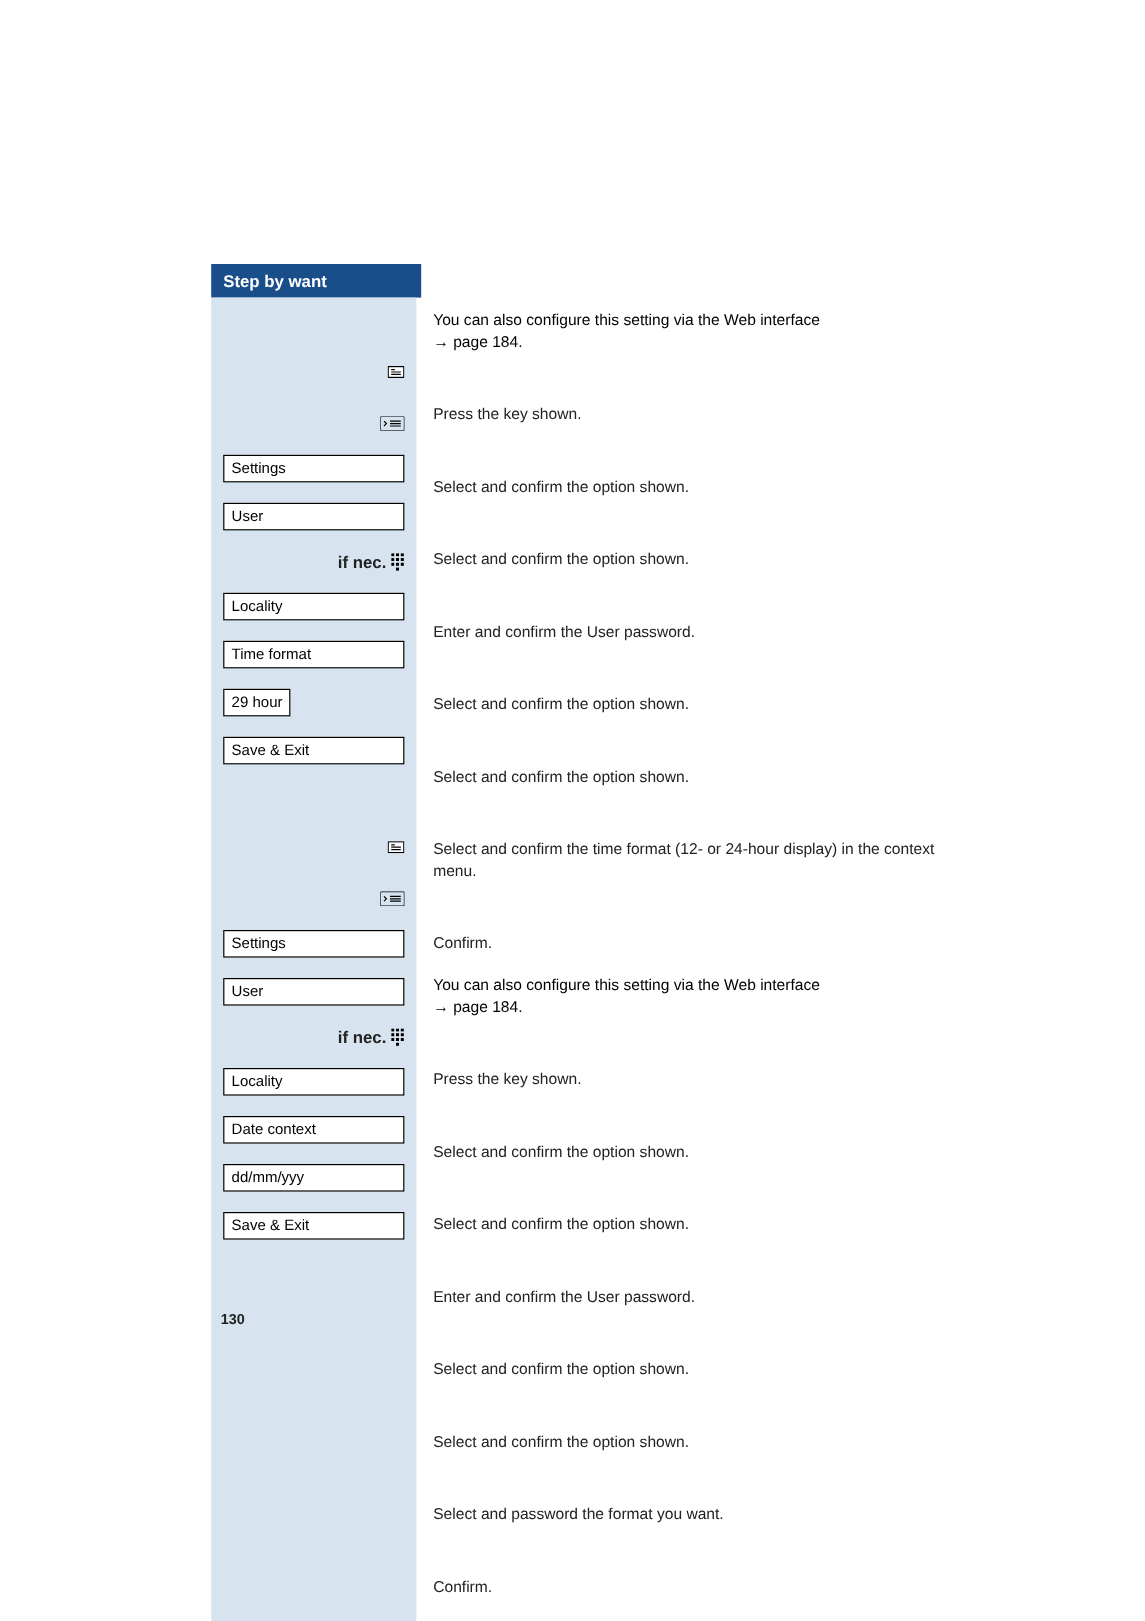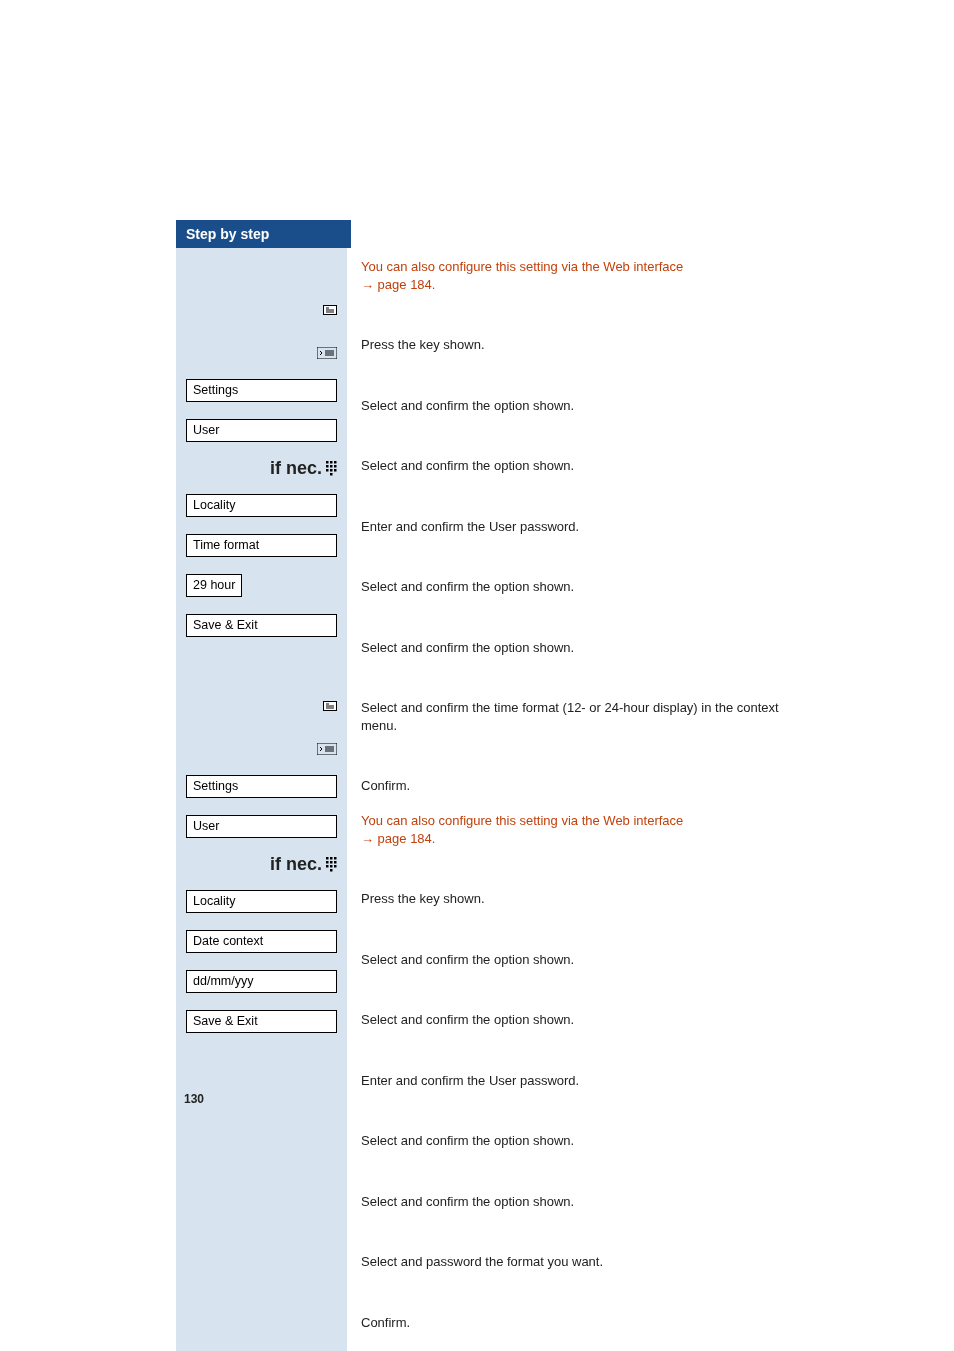--- a/index.html
+++ b/index.html
@@ -60,21 +60,21 @@
     gap: 17px;
   }
   .h2 {
     color: #1a4e8a;
     font-weight: bold;
     font-size: 18px;
     line-height: 1.2;
   }
   .note {
     font-size: 13px;
-    color: #c2410c;
+    color: #000000;
     line-height: 1.35;
   }
   .desc {
     font-size: 13px;
     color: #222;
     line-height: 1.35;
     margin-top: 26px;
   }
   .icon-row {
     display: flex;
@@ -85,21 +85,21 @@
   .empty-row {
     height: 18px;
   }
   .prefix-row {
     display: flex;
     justify-content: flex-end;
     align-items: center;
     gap: 4px;
     height: 18px;
     font-weight: bold;
-    font-size: 18px;
+    font-size: 14px;
   }
   .option-box {
     background: #fff;
     border: 1px solid #000;
     font-size: 12.5px;
     padding: 3px 6px;
     color: #000;
     line-height: 1.2;
   }
   .page-number {
@@ -113,21 +113,21 @@
     font-family: Arial;
   }
   svg { display: block; }
 </style>
 </head>
 <body>
 
 <div class="page">
 
 
-  <div class="step-header">Step by step</div>
+  <div class="step-header">Step by want</div>
 
   <div class="two-col">
     <div class="left-col" id="left-col">
         <div class="empty-row"></div>
         <div class="icon-row" style="height: 34px;">
           <span>
             <svg width="14" height="10" viewBox="0 0 14 10">
               <use href="#svg-web-icon"></use>
             </svg>
           </span>

